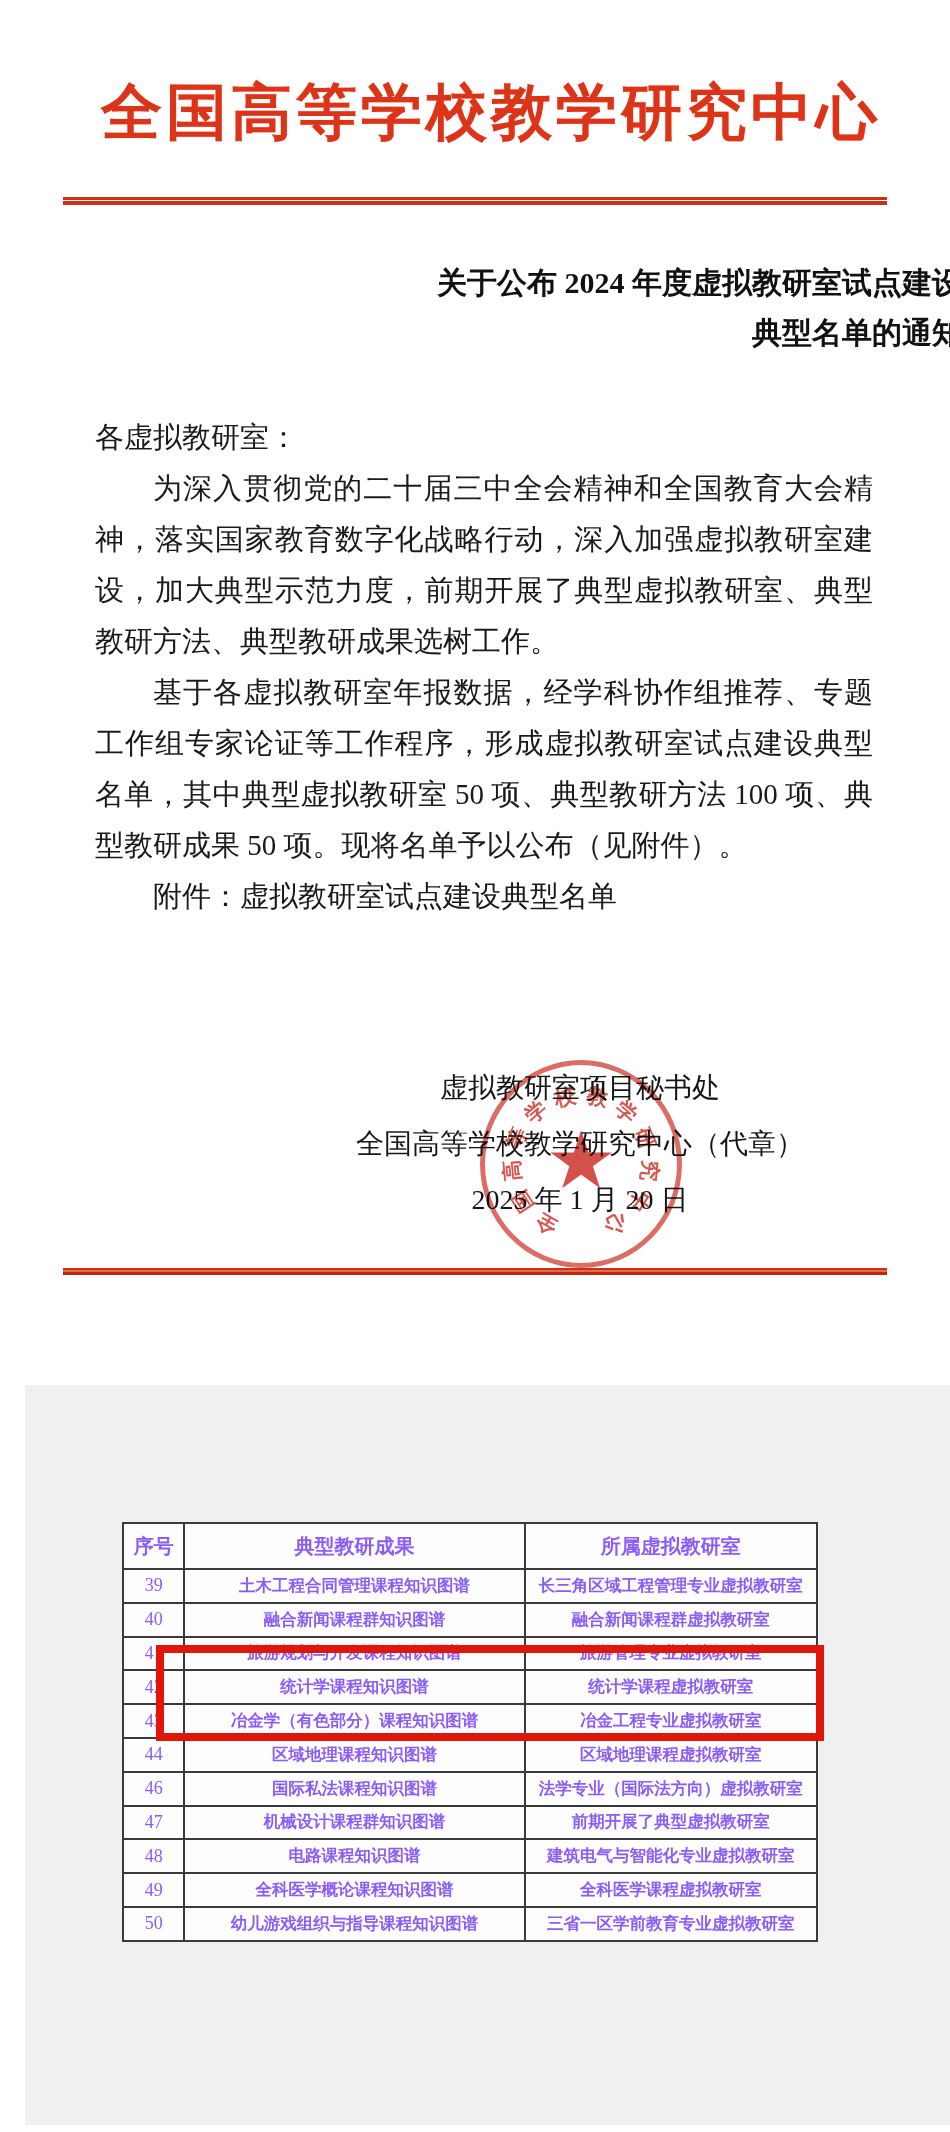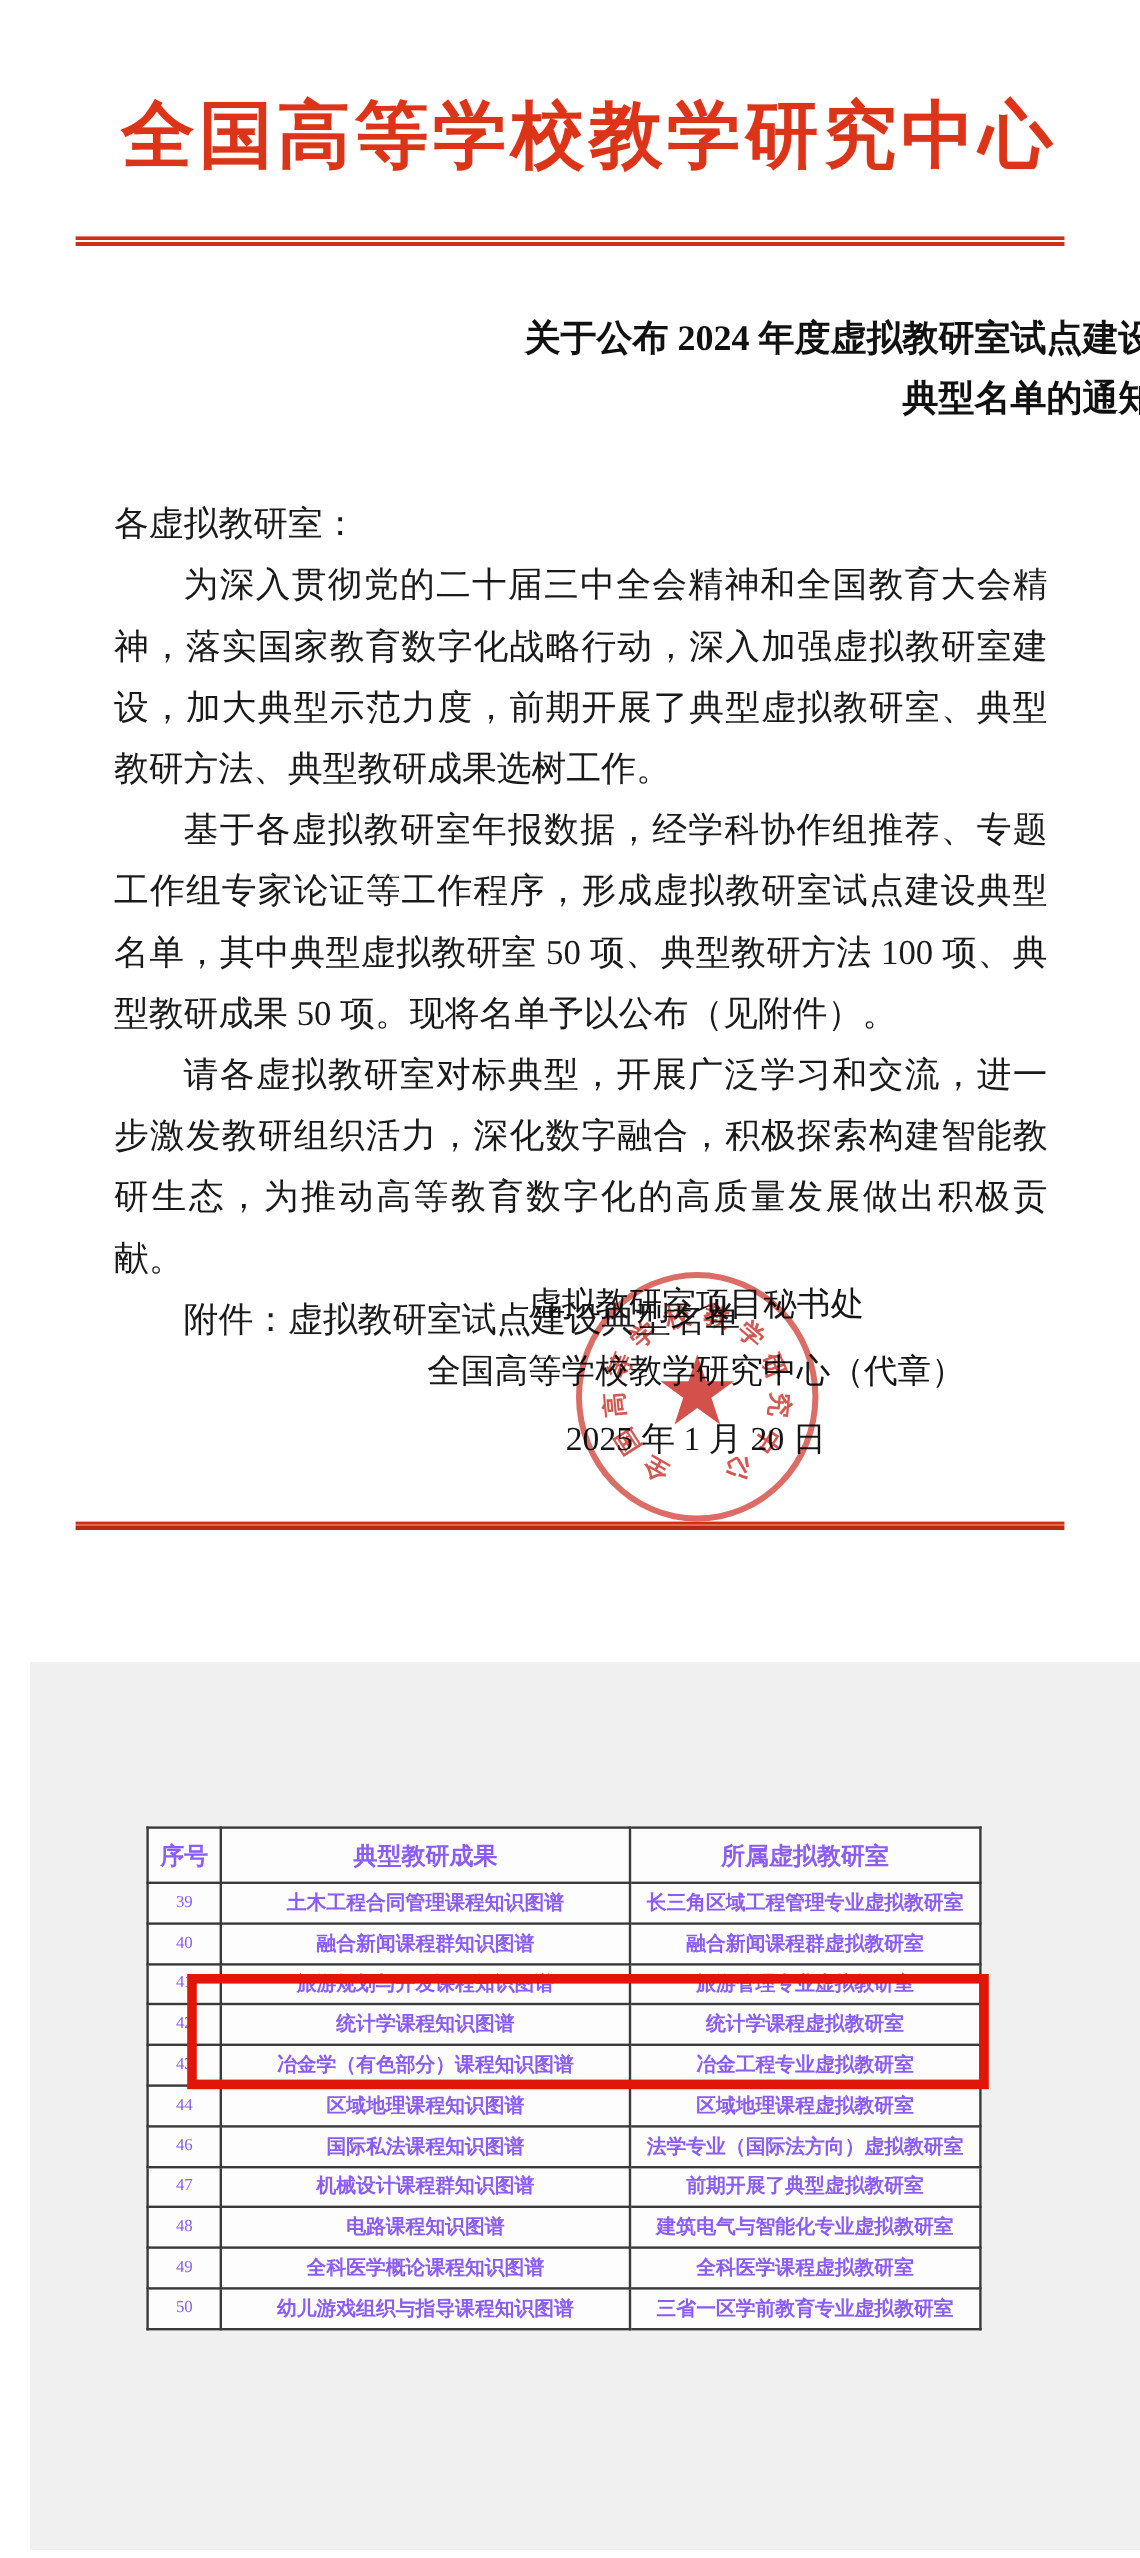--- a/index.html
+++ b/index.html
@@ -88,21 +88,21 @@
     padding:0 4px;
     text-align:center;
     color:#8b5cf6;
     font-weight:bold;
   }
   .result-table th{height:44px;font-size:20px;}
   .result-table td{height:31.8px;font-size:16.5px;white-space:nowrap;}
   .result-table .col-no{width:56px;}
   .result-table .col-ach{width:343px;}
   .result-table .col-org{width:285px;}
-  .result-table td.cell-no{font-size:14px;font-weight:normal;}
+  .result-table td.cell-no{font-size:18px;font-weight:normal;}
   .highlight-box{
     position:absolute;left:156px;top:1645px;width:668px;height:96px;
     border:8px solid #e01708;
     box-sizing:border-box;
     z-index:5;
   }
   .bottom-strip{
     position:absolute;left:0;top:2125px;width:100%;height:7px;background:#ffffff;
   }
 </style>
@@ -116,21 +116,20 @@
 
   <div class="doc-title">
     <div>关于公布 2024 年度虚拟教研室试点建设</div>
     <div>典型名单的通知</div>
   </div>
 
   <div class="body-text">
     <p class="salutation">各虚拟教研室：</p>
     <p>为深入贯彻党的二十届三中全会精神和全国教育大会精神，落实国家教育数字化战略行动，深入加强虚拟教研室建设，加大典型示范力度，前期开展了典型虚拟教研室、典型教研方法、典型教研成果选树工作。</p>
     <p>基于各虚拟教研室年报数据，经学科协作组推荐、专题工作组专家论证等工作程序，形成虚拟教研室试点建设典型名单，其中典型虚拟教研室 50 项、典型教研方法 100 项、典型教研成果 50 项。现将名单予以公布（见附件）。</p>
-    <p>请各虚拟教研室对标典型，开展广泛学习和交流，进一步激发教研组织活力，深化数字融合，积极探索构建智能教研生态，为推动高等教育数字化的高质量发展做出积极贡献。</p>
     <p class="attachment-line">附件：虚拟教研室试点建设典型名单</p>
   </div>
 
   <div class="sig-block">
     <div>虚拟教研室项目秘书处</div>
     <div>全国高等学校教学研究中心（代章）</div>
     <div>2025 年 1 月 20 日</div>
   </div>
 
   <div class="seal">

